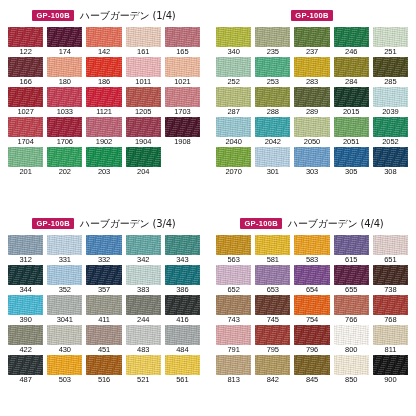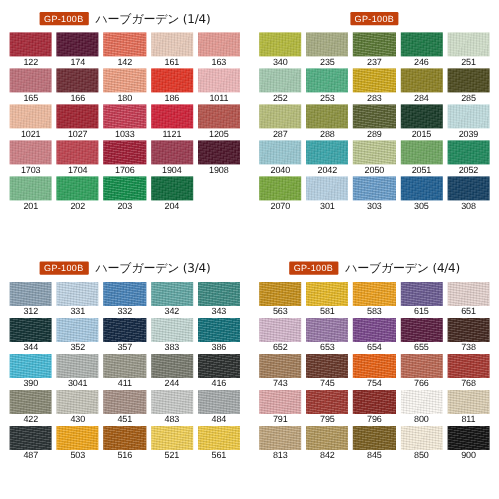--- a/index.html
+++ b/index.html
@@ -30,24 +30,24 @@
   }
   .panel-header {
     display: flex;
     align-items: center;
     justify-content: center;
     gap: 6px;
     height: 17px;
     margin-bottom: 3px;
   }
   .code-badge {
-    background: #c2410c;
+    background: #be185d;
     color: #ffffff;
     font-size: 7.5px;
-    font-weight: normal;
+    font-weight: bold;
     letter-spacing: 0.3px;
     padding: 1.5px 4px 1.5px 4px;
     line-height: 1;
     border-radius: 1px;
     white-space: nowrap;
   }
   .panel-title {
     font-size: 10px;
     color: #1a1a1a;
     white-space: nowrap;
@@ -124,24 +124,20 @@
         </div>
         <div class="swatch-cell">
           <div class="swatch" style="background-color: rgb(232, 112, 90);"></div>
           <div class="swatch-label">142</div>
         </div>
         <div class="swatch-cell">
           <div class="swatch" style="background-color: rgb(237, 207, 190);"></div>
           <div class="swatch-label">161</div>
         </div>
         <div class="swatch-cell">
-          <div class="swatch" style="background-color: rgb(232, 156, 149);"></div>
-          <div class="swatch-label">163</div>
-        </div>
-        <div class="swatch-cell">
           <div class="swatch" style="background-color: rgb(192, 112, 122);"></div>
           <div class="swatch-label">165</div>
         </div>
         <div class="swatch-cell">
           <div class="swatch" style="background-color: rgb(110, 43, 51);"></div>
           <div class="swatch-label">166</div>
         </div>
         <div class="swatch-cell">
           <div class="swatch" style="background-color: rgb(240, 161, 132);"></div>
           <div class="swatch-label">180</div>
@@ -178,20 +174,24 @@
           <div class="swatch" style="background-color: rgb(208, 128, 134);"></div>
           <div class="swatch-label">1703</div>
         </div>
         <div class="swatch-cell">
           <div class="swatch" style="background-color: rgb(193, 67, 79);"></div>
           <div class="swatch-label">1704</div>
         </div>
         <div class="swatch-cell">
           <div class="swatch" style="background-color: rgb(163, 32, 56);"></div>
           <div class="swatch-label">1706</div>
+        </div>
+        <div class="swatch-cell">
+          <div class="swatch" style="background-color: rgb(192, 98, 118);"></div>
+          <div class="swatch-label">1902</div>
         </div>
         <div class="swatch-cell">
           <div class="swatch" style="background-color: rgb(157, 58, 80);"></div>
           <div class="swatch-label">1904</div>
         </div>
         <div class="swatch-cell">
           <div class="swatch" style="background-color: rgb(77, 20, 41);"></div>
           <div class="swatch-label">1908</div>
         </div>
         <div class="swatch-cell">

